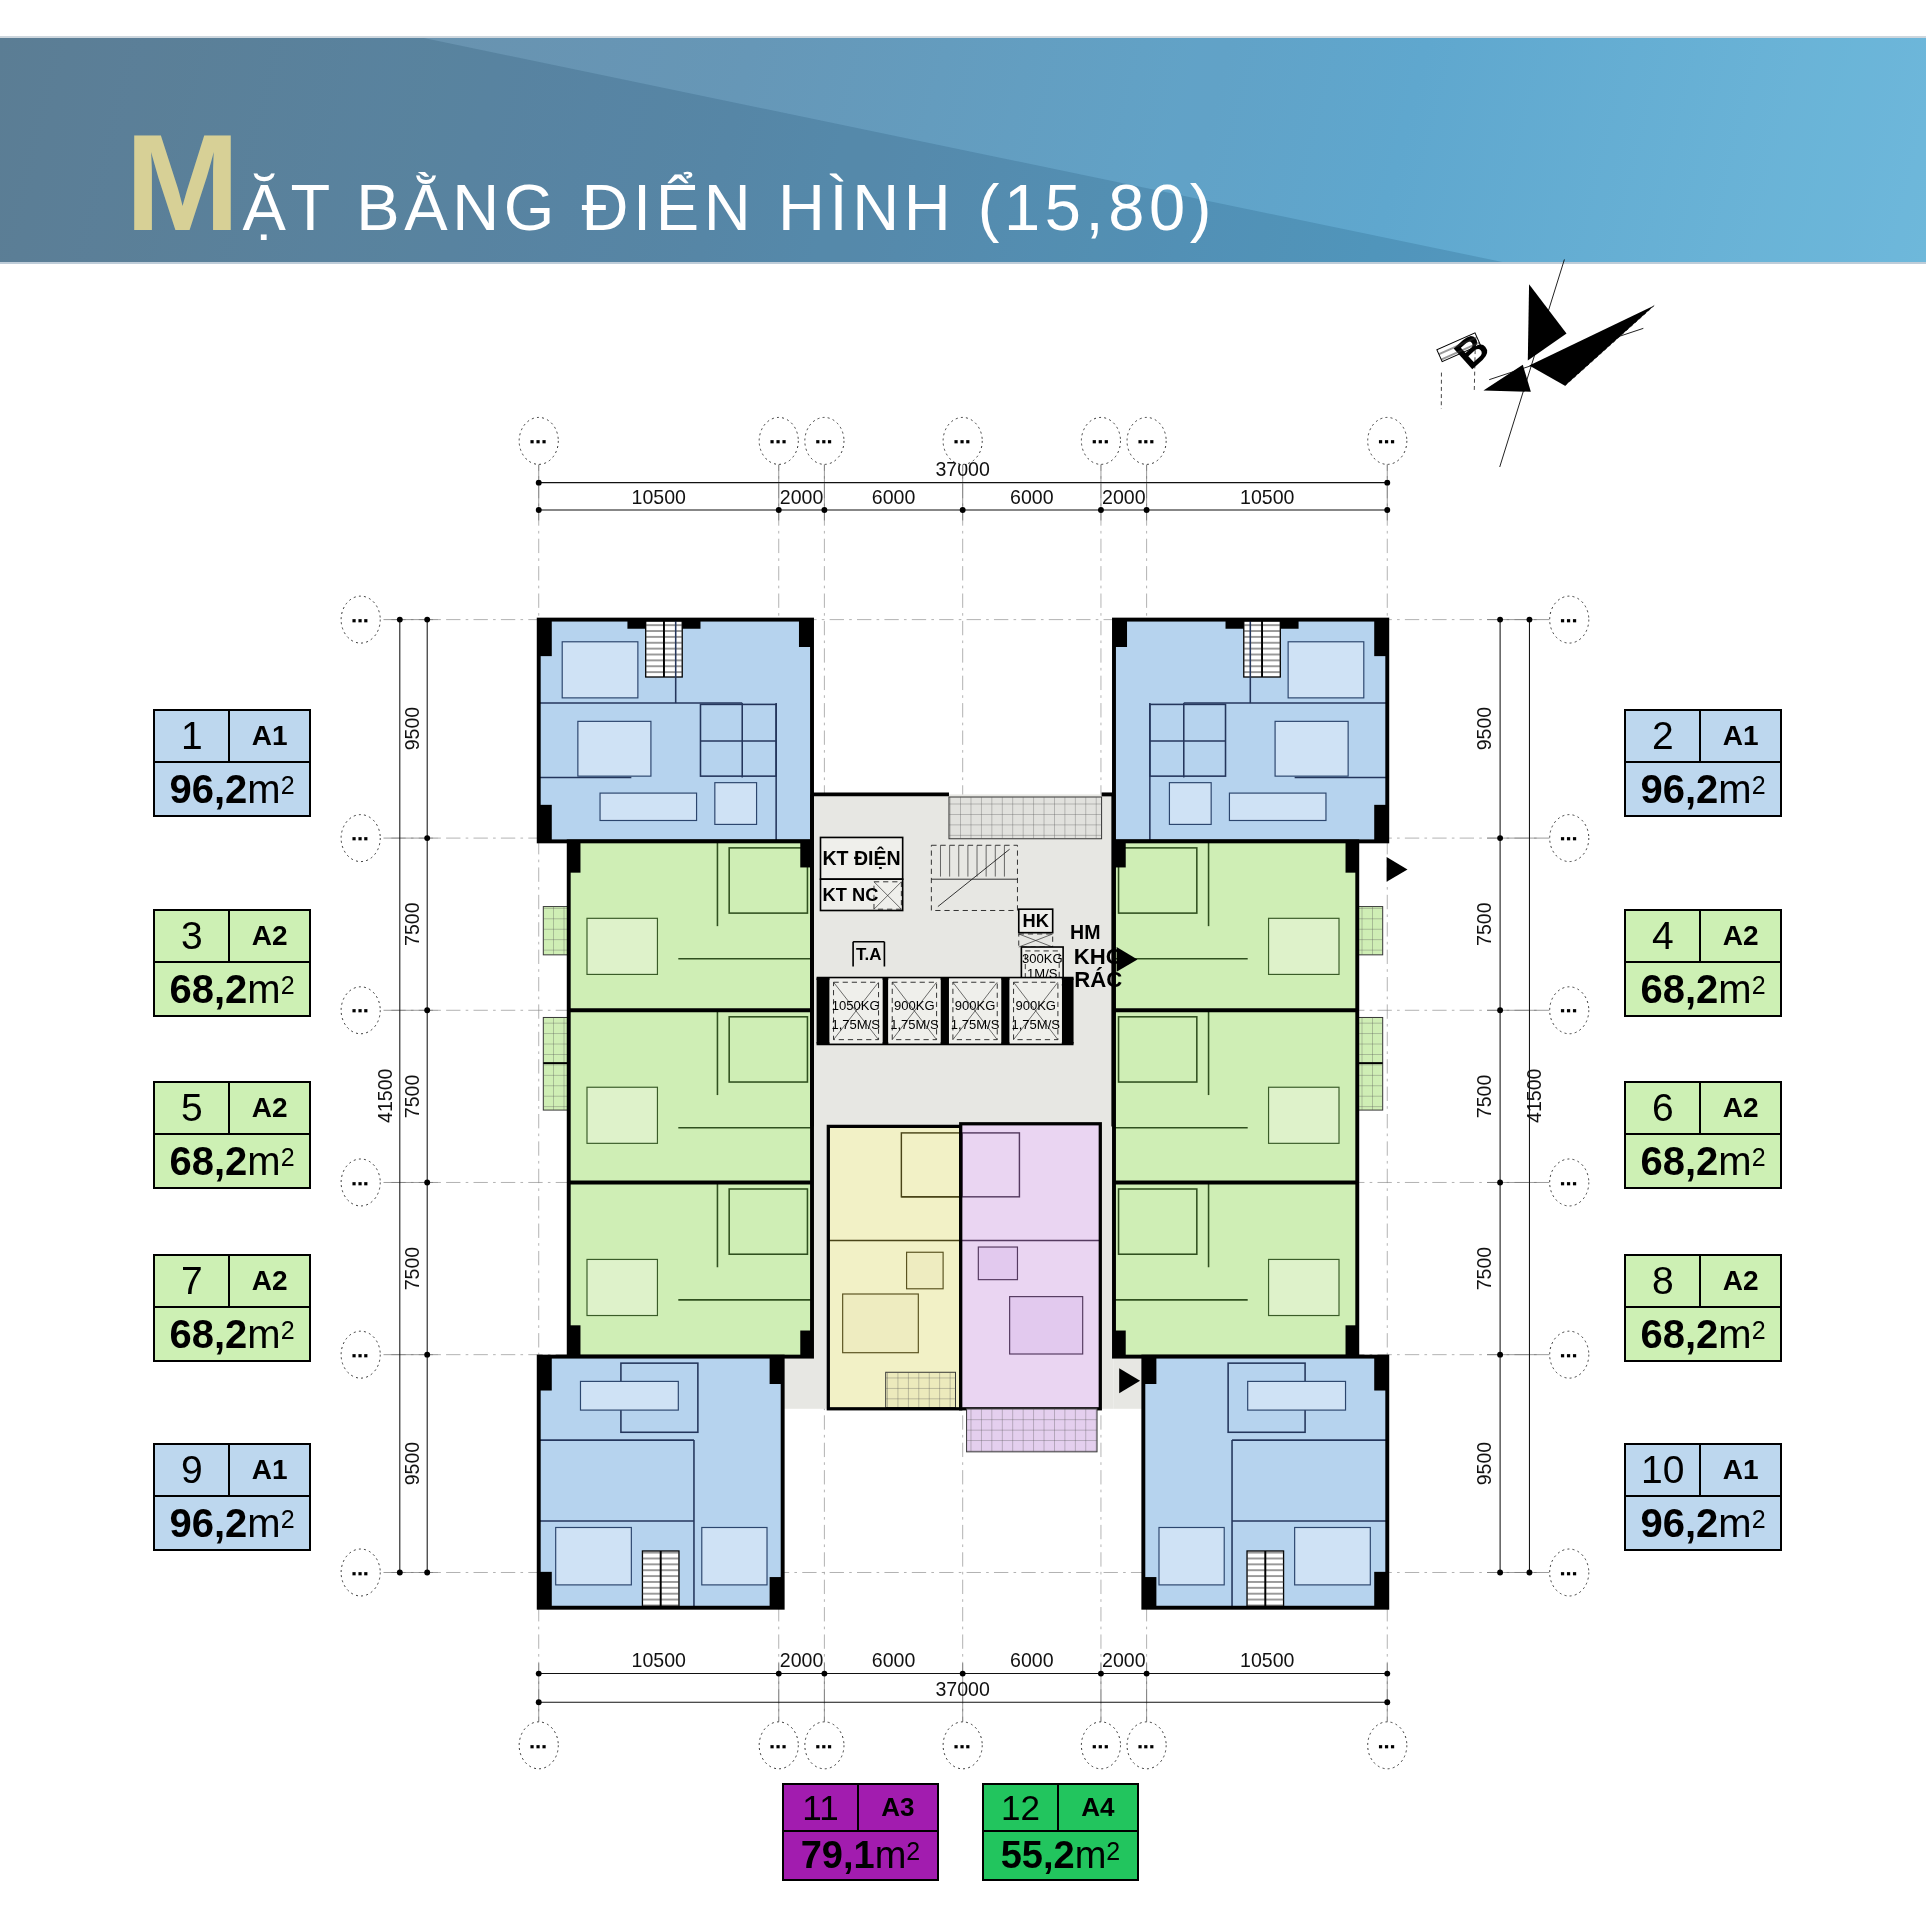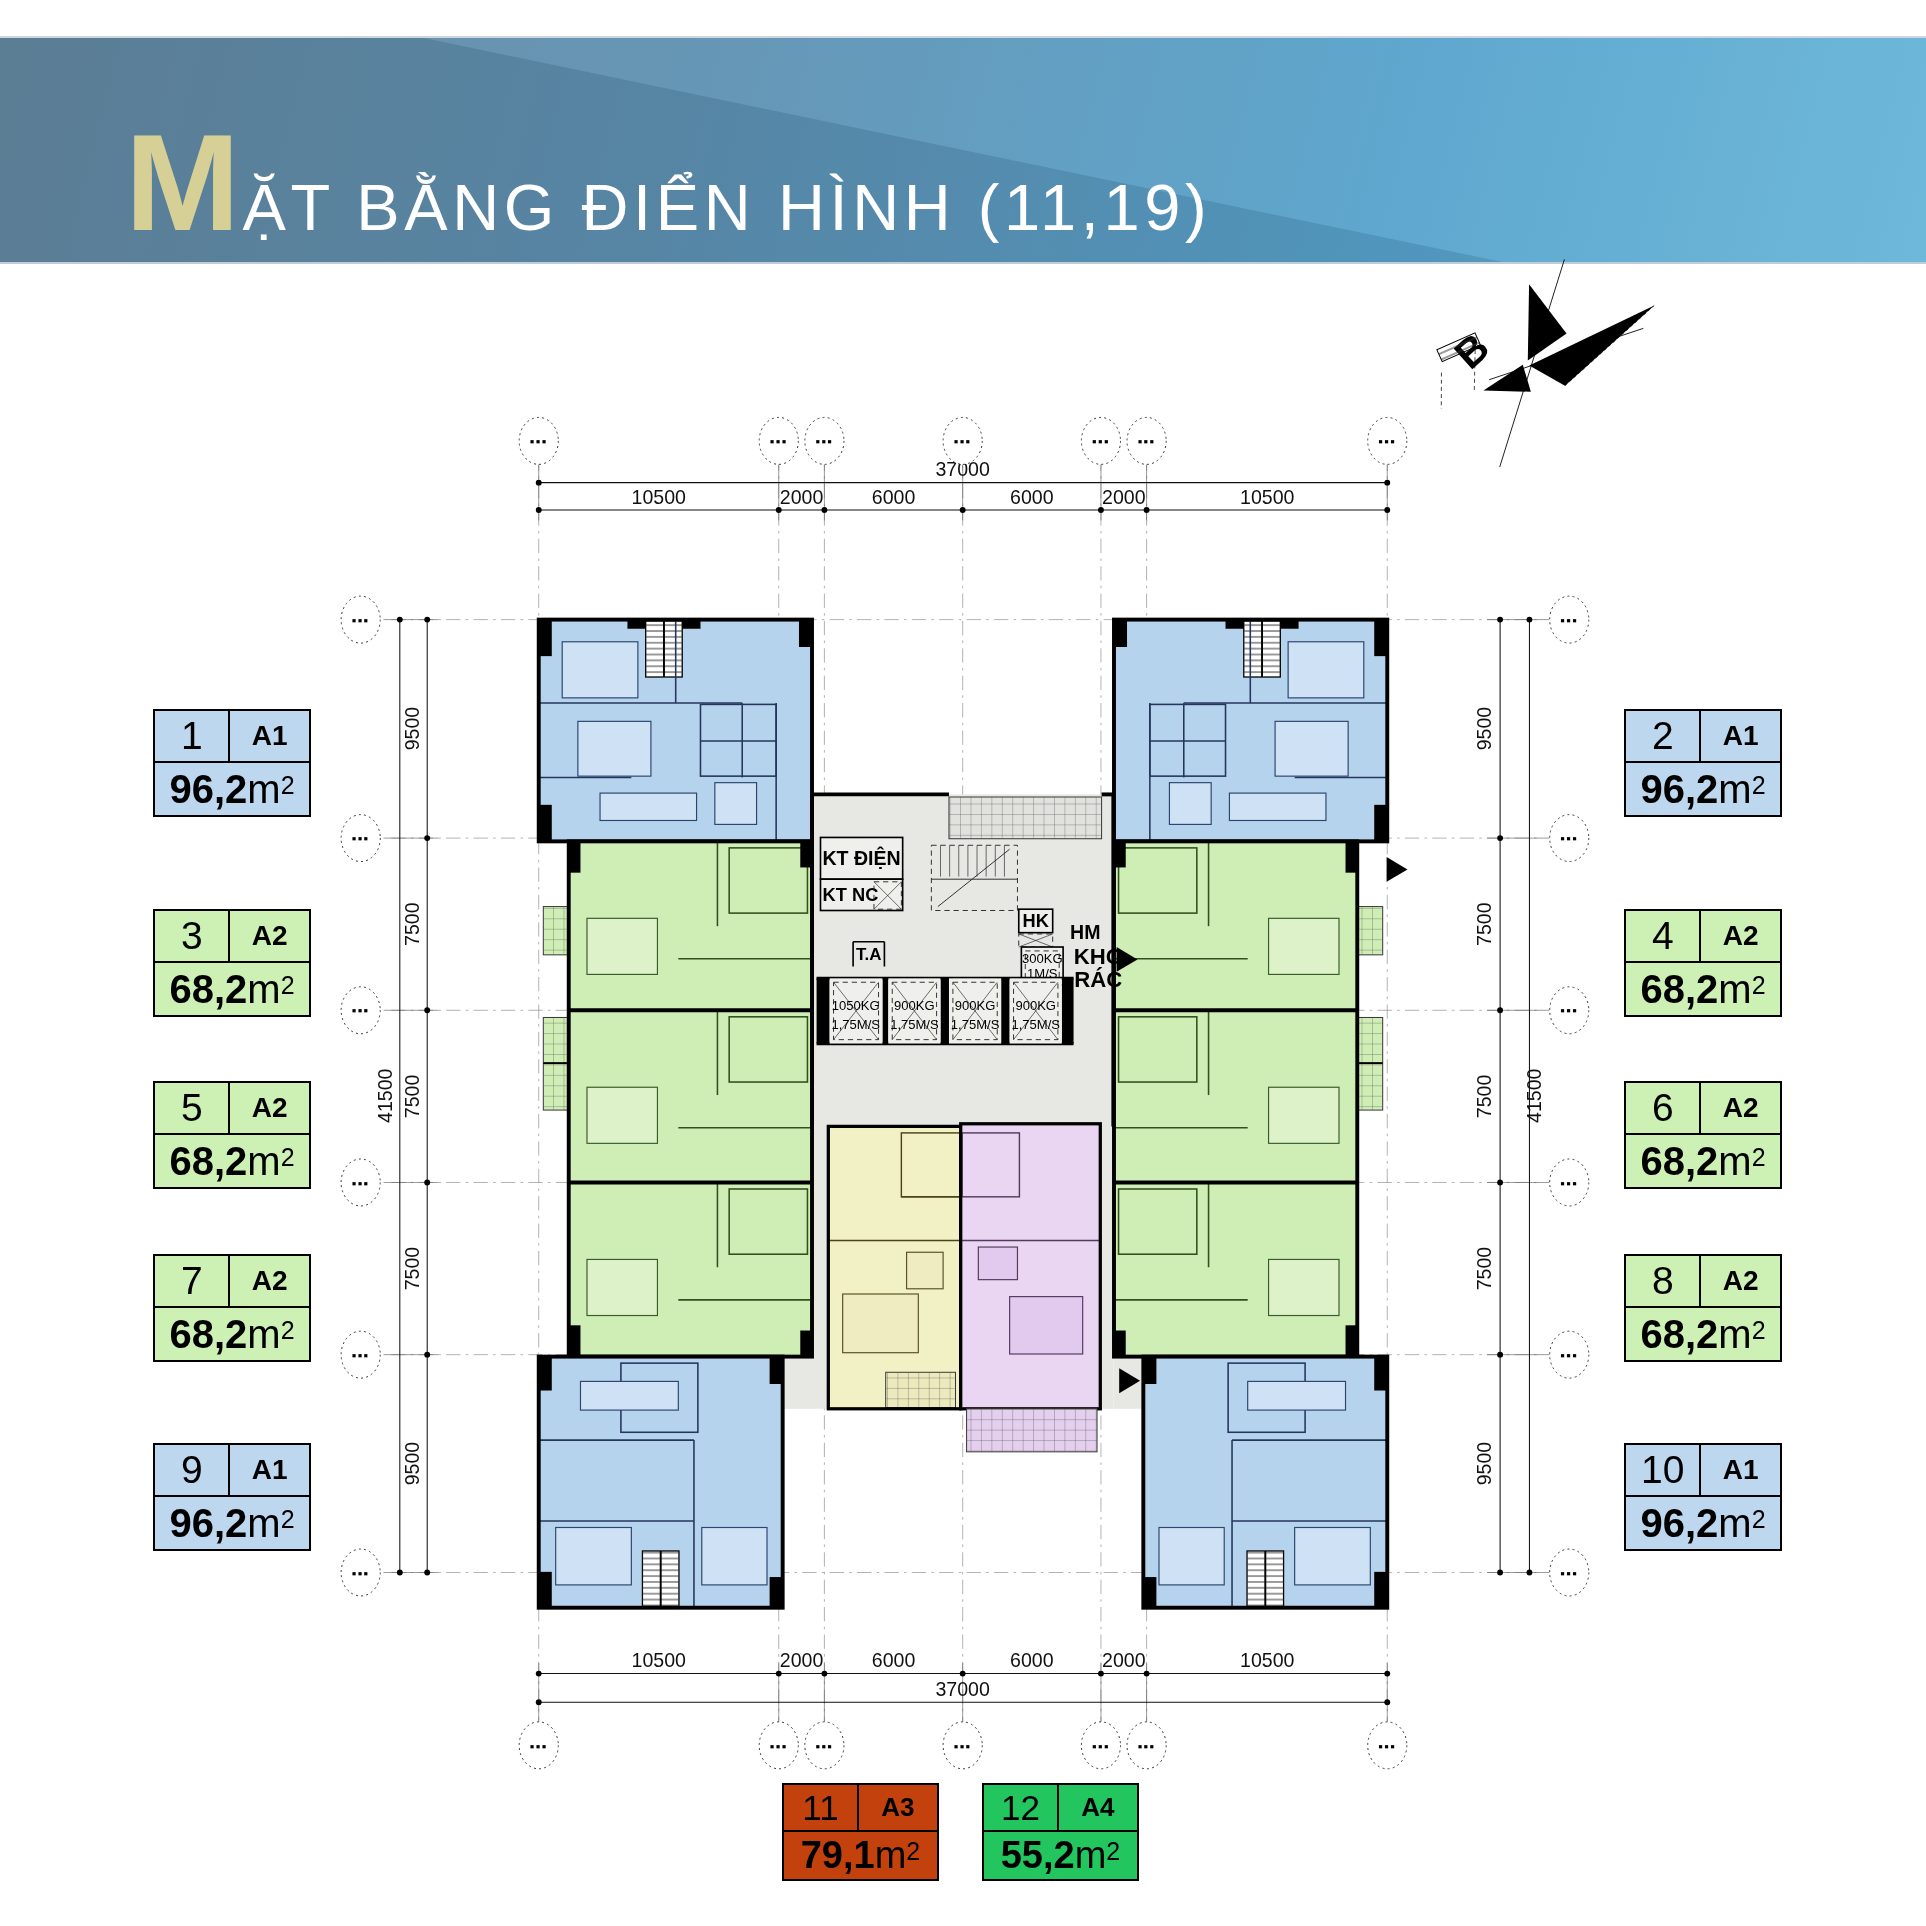--- a/index.html
+++ b/index.html
@@ -24,21 +24,21 @@
   .unit-card.small{width:157px;height:98px;grid-template-rows:47px 1fr;}
   .uc-no,.uc-type,.uc-area{display:flex;align-items:center;justify-content:center;color:#000;}
   .uc-no{border-right:2px solid #000;border-bottom:2px solid #000;font-size:39px;font-weight:400;}
   .uc-type{border-bottom:2px solid #000;font-size:28px;font-weight:700;}
   .uc-area{grid-column:1/3;font-size:40px;}
   .uc-area b{font-weight:700;}
   .uc-area .m{font-weight:400;}
   .uc-area sup{font-size:25px;position:relative;top:-3.9px;font-weight:400;}
   .unit-card.small .uc-no{font-size:35px}.unit-card.small .uc-type{font-size:26px}
   .unit-card.small .uc-area{font-size:38px}
-  .c-a1{background:#bdd7ee}.c-a2{background:#cdf0b4}.c-a3{background:#c2410c}.c-a4{background:#22c55e}
+  .c-a1{background:#bdd7ee}.c-a2{background:#cdf0b4}.c-a3{background:#a21caf}.c-a4{background:#22c55e}
   
   svg.plan{position:absolute;left:0;top:0;z-index:1;font-family:"Liberation Sans",sans-serif;}
   .dash{stroke:#8a8a8a;stroke-width:1;stroke-dasharray:22 8 4 8;fill:none}
   .dim{stroke:#111;stroke-width:1.6;fill:none}
   .ext{stroke:#666;stroke-width:1;fill:none}
   .dimtxt{font-size:30px;fill:#111;text-anchor:middle}
   .wall{stroke:#000;stroke-width:6;fill:none}
   .wall5{stroke:#000;stroke-width:5;fill:none}
   .iline{stroke:#24365c;stroke-width:2.4;fill:none}
   .gline{stroke:#30501f;stroke-width:2.4;fill:none}
@@ -54,21 +54,21 @@
   .dashbox{fill:none;stroke:#222;stroke-width:1.4;stroke-dasharray:8 6}
 </style>
 </head>
 <body>
 
 <div id="canvas">
 
   <div class="banner">
     <div class="banner-title">
       <span class="title-initial">M</span>
-        <span class="title-rest">ẶT BẰNG ĐIỂN HÌNH (11,19)</span>
+        <span class="title-rest">ẶT BẰNG ĐIỂN HÌNH (15,80)</span>
     </div>
   </div>
 
   <svg class="plan" width="1926" height="1926" viewBox="0 0 2953 2953">
     <defs>
       <pattern id="pGrid" width="16" height="16" patternUnits="userSpaceOnUse">
         <path d="M0 0H16M0 0V16" stroke="#555" stroke-width="1"></path>
       </pattern>
       <pattern id="pLadder" width="9" height="9" patternUnits="userSpaceOnUse">
         <path d="M0 4.5H9" stroke="#333" stroke-width="1.5"></path>

